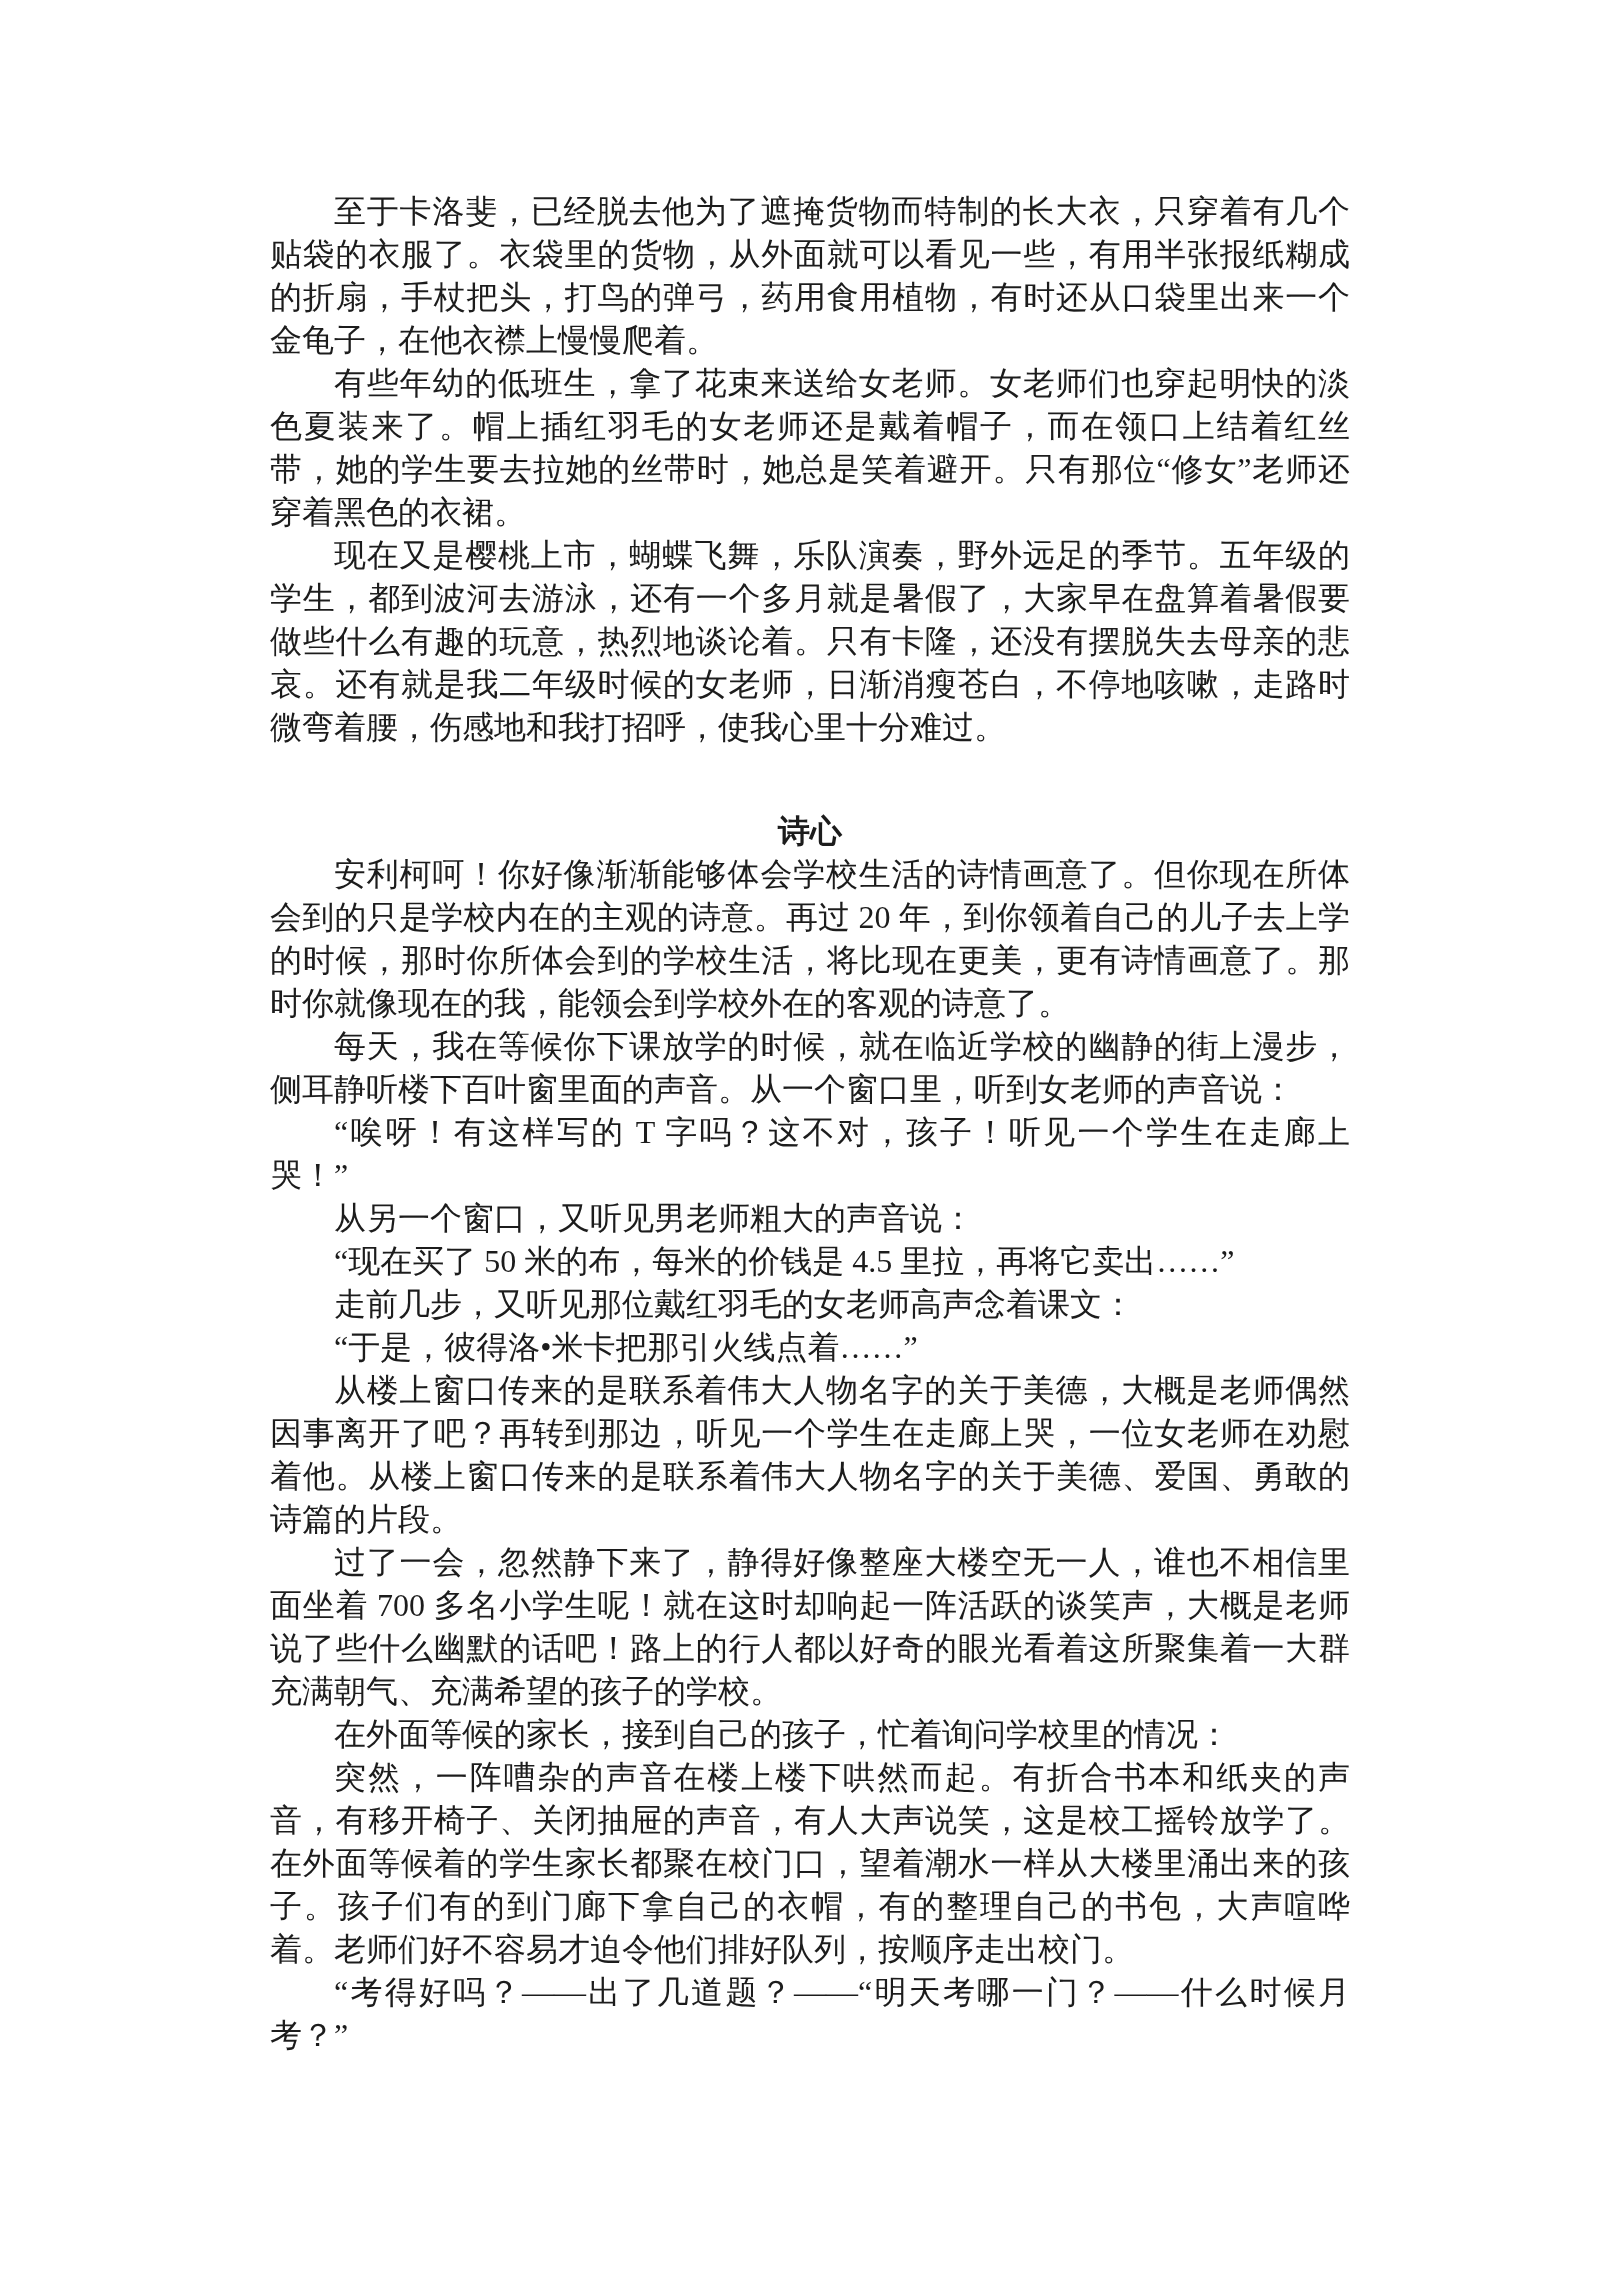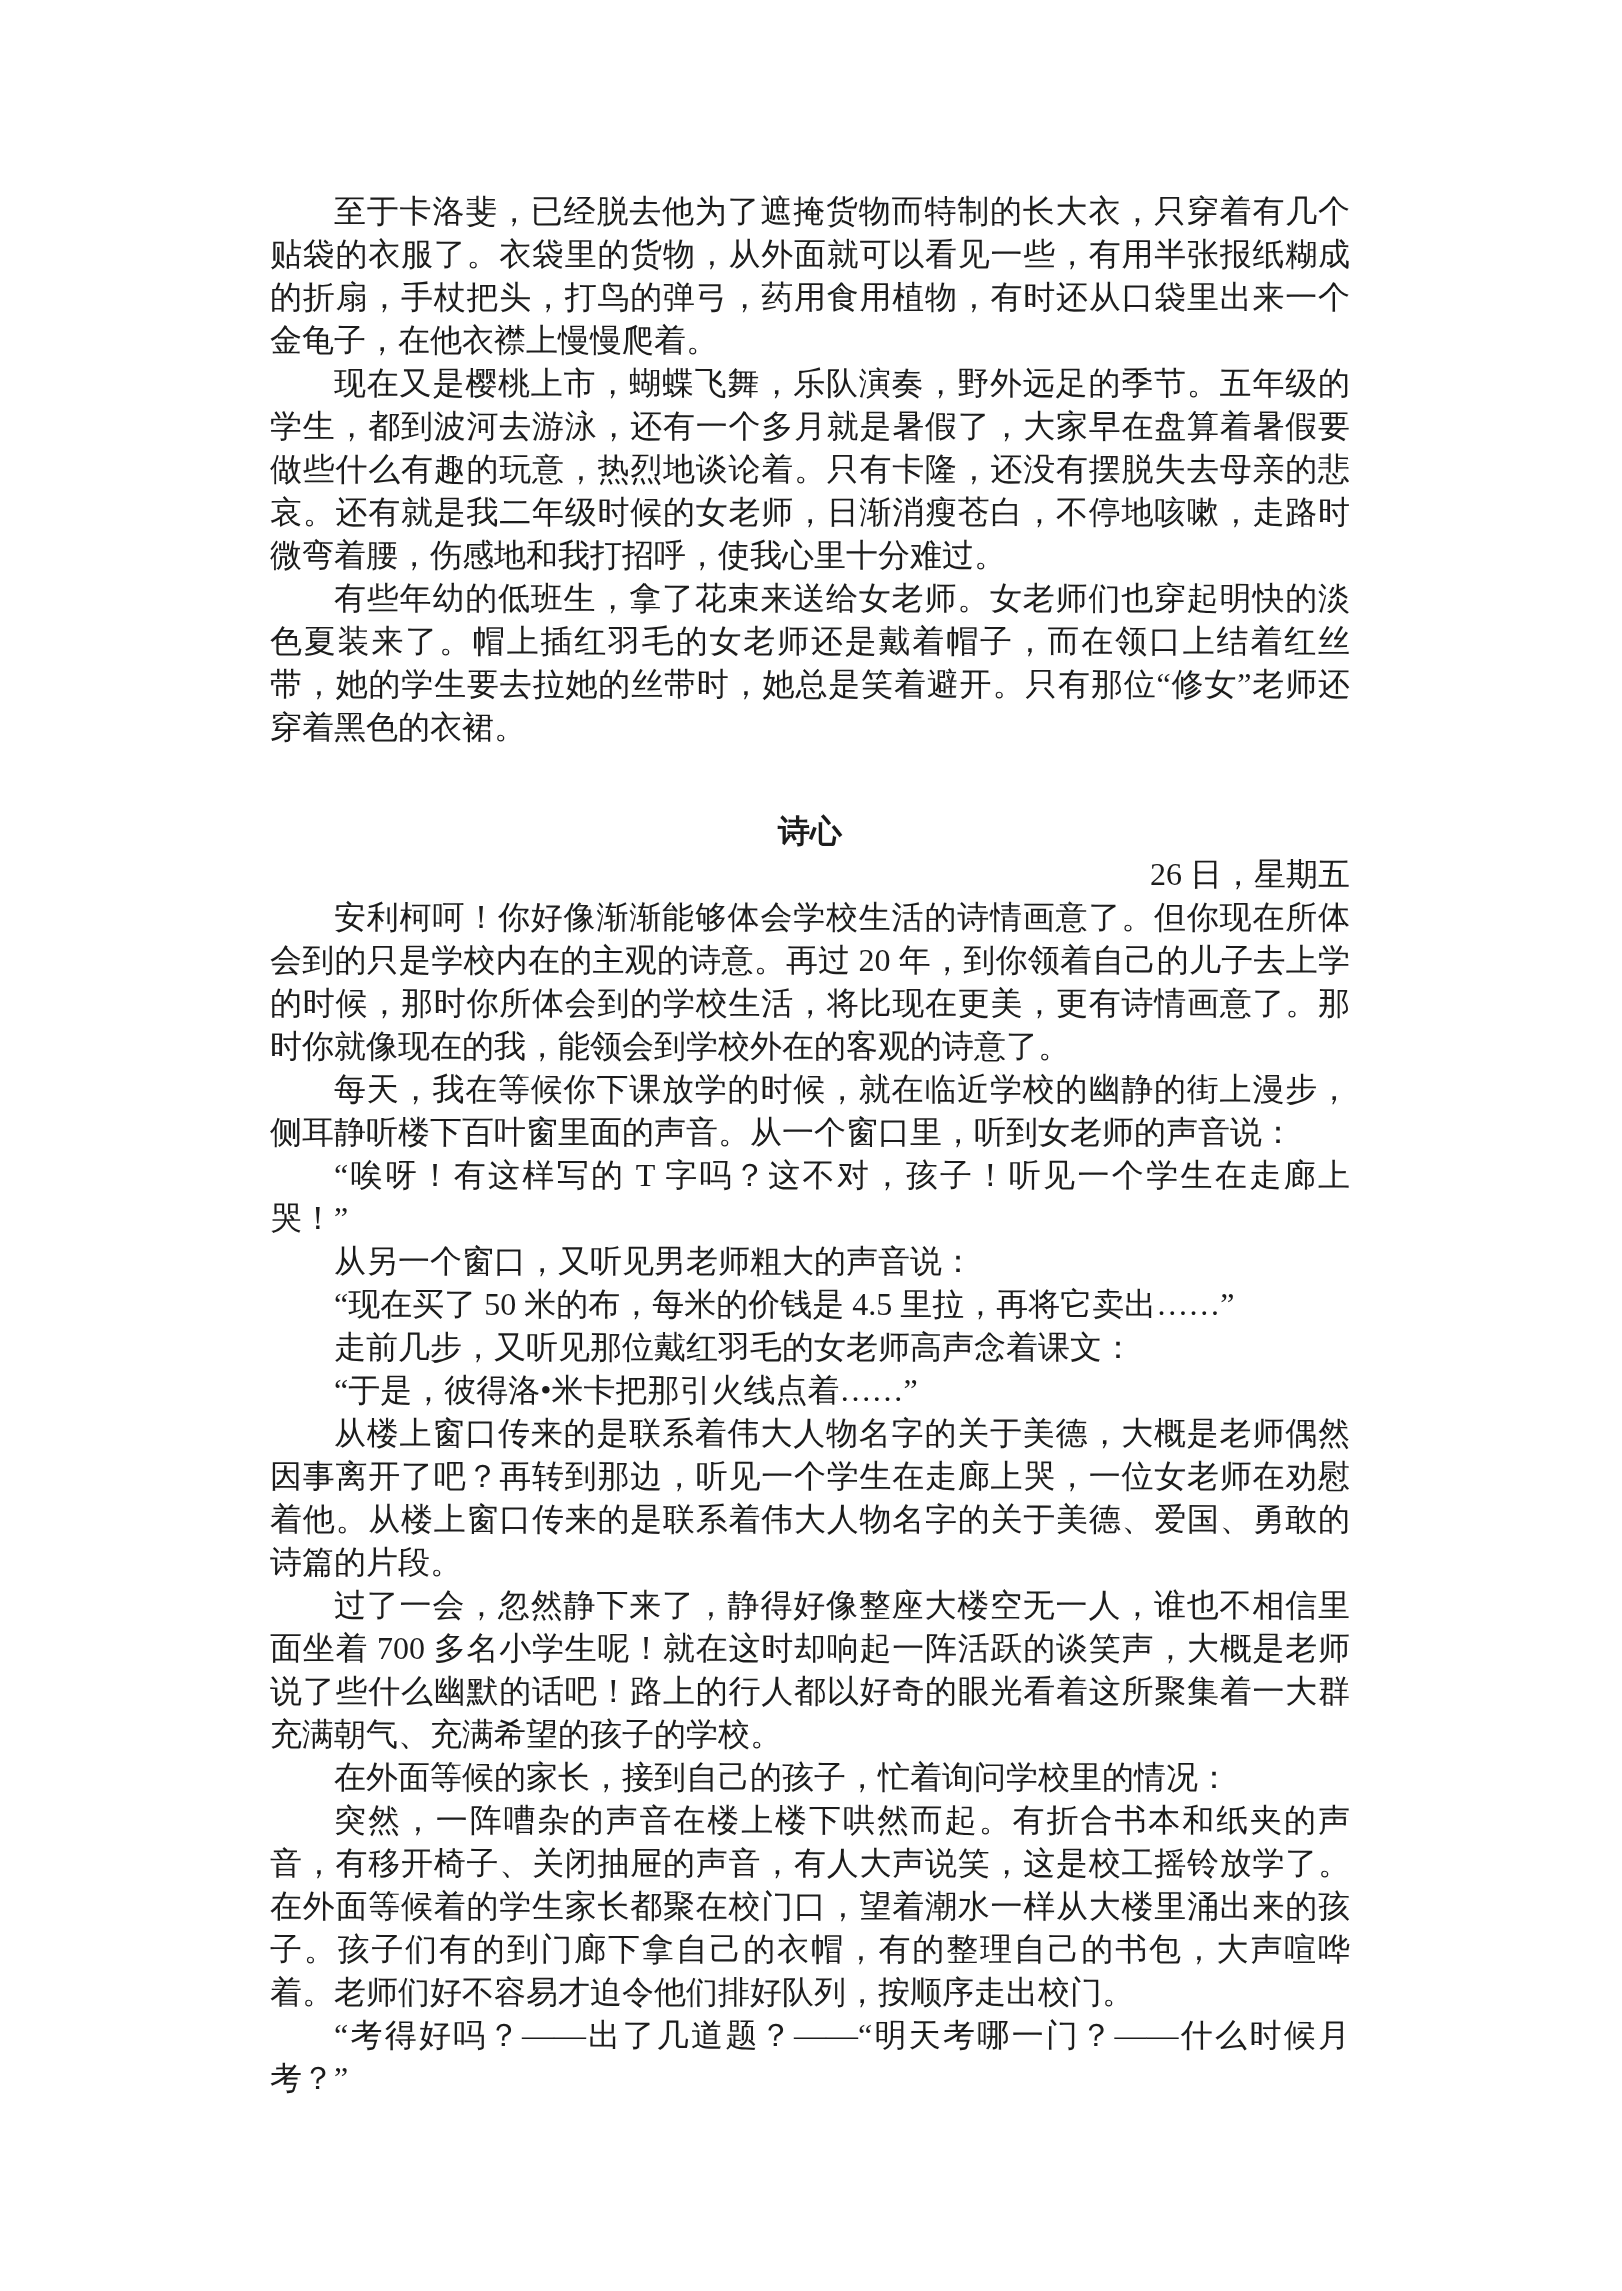--- a/index.html
+++ b/index.html
@@ -40,24 +40,23 @@
     text-indent: 0;
     text-align: right;
   }
 </style>
 </head>
 <body>
 
 <div class="page">
   <div class="text-column">
     <p>至于卡洛斐，已经脱去他为了遮掩货物而特制的长大衣，只穿着有几个贴袋的衣服了。衣袋里的货物，从外面就可以看见一些，有用半张报纸糊成的折扇，手杖把头，打鸟的弹弓，药用食用植物，有时还从口袋里出来一个金龟子，在他衣襟上慢慢爬着。</p>
+    <p>有些年幼的低班生，拿了花束来送给女老师。女老师们也穿起明快的淡色夏装来了。帽上插红羽毛的女老师还是戴着帽子，而在领口上结着红丝带，她的学生要去拉她的丝带时，她总是笑着避开。只有那位“修女”老师还穿着黑色的衣裙。</p>
     <p>现在又是樱桃上市，蝴蝶飞舞，乐队演奏，野外远足的季节。五年级的学生，都到波河去游泳，还有一个多月就是暑假了，大家早在盘算着暑假要做些什么有趣的玩意，热烈地谈论着。只有卡隆，还没有摆脱失去母亲的悲哀。还有就是我二年级时候的女老师，日渐消瘦苍白，不停地咳嗽，走路时微弯着腰，伤感地和我打招呼，使我心里十分难过。</p>
-    <p>有些年幼的低班生，拿了花束来送给女老师。女老师们也穿起明快的淡色夏装来了。帽上插红羽毛的女老师还是戴着帽子，而在领口上结着红丝带，她的学生要去拉她的丝带时，她总是笑着避开。只有那位“修女”老师还穿着黑色的衣裙。</p>
     <p class="heading">诗心</p>
-    <p class="date-line">26 日，星期五</p>
     <p>安利柯呵！你好像渐渐能够体会学校生活的诗情画意了。但你现在所体会到的只是学校内在的主观的诗意。再过 20 年，到你领着自己的儿子去上学的时候，那时你所体会到的学校生活，将比现在更美，更有诗情画意了。那时你就像现在的我，能领会到学校外在的客观的诗意了。</p>
     <p>每天，我在等候你下课放学的时候，就在临近学校的幽静的街上漫步，侧耳静听楼下百叶窗里面的声音。从一个窗口里，听到女老师的声音说：</p>
     <p>“唉呀！有这样写的 T 字吗？这不对，孩子！听见一个学生在走廊上哭！”</p>
     <p>从另一个窗口，又听见男老师粗大的声音说：</p>
     <p>“现在买了 50 米的布，每米的价钱是 4.5 里拉，再将它卖出……”</p>
     <p>走前几步，又听见那位戴红羽毛的女老师高声念着课文：</p>
     <p>“于是，彼得洛•米卡把那引火线点着……”</p>
     <p>从楼上窗口传来的是联系着伟大人物名字的关于美德，大概是老师偶然因事离开了吧？再转到那边，听见一个学生在走廊上哭，一位女老师在劝慰着他。从楼上窗口传来的是联系着伟大人物名字的关于美德、爱国、勇敢的诗篇的片段。</p>
     <p>过了一会，忽然静下来了，静得好像整座大楼空无一人，谁也不相信里面坐着 700 多名小学生呢！就在这时却响起一阵活跃的谈笑声，大概是老师说了些什么幽默的话吧！路上的行人都以好奇的眼光看着这所聚集着一大群充满朝气、充满希望的孩子的学校。</p>
     <p>在外面等候的家长，接到自己的孩子，忙着询问学校里的情况：</p>

